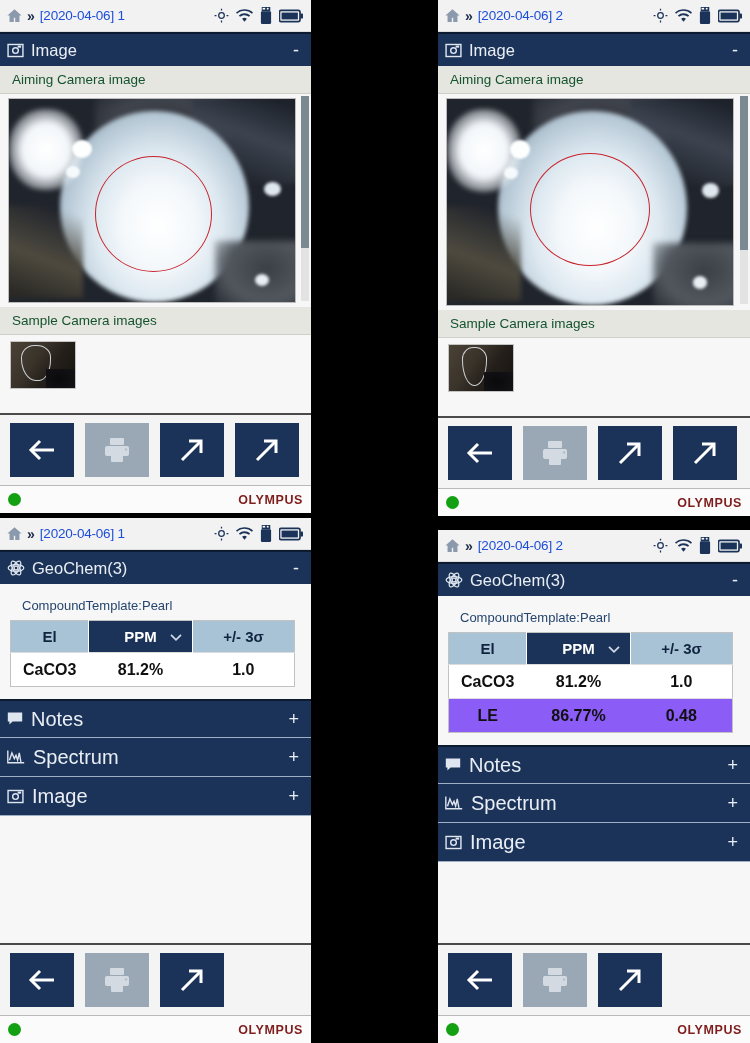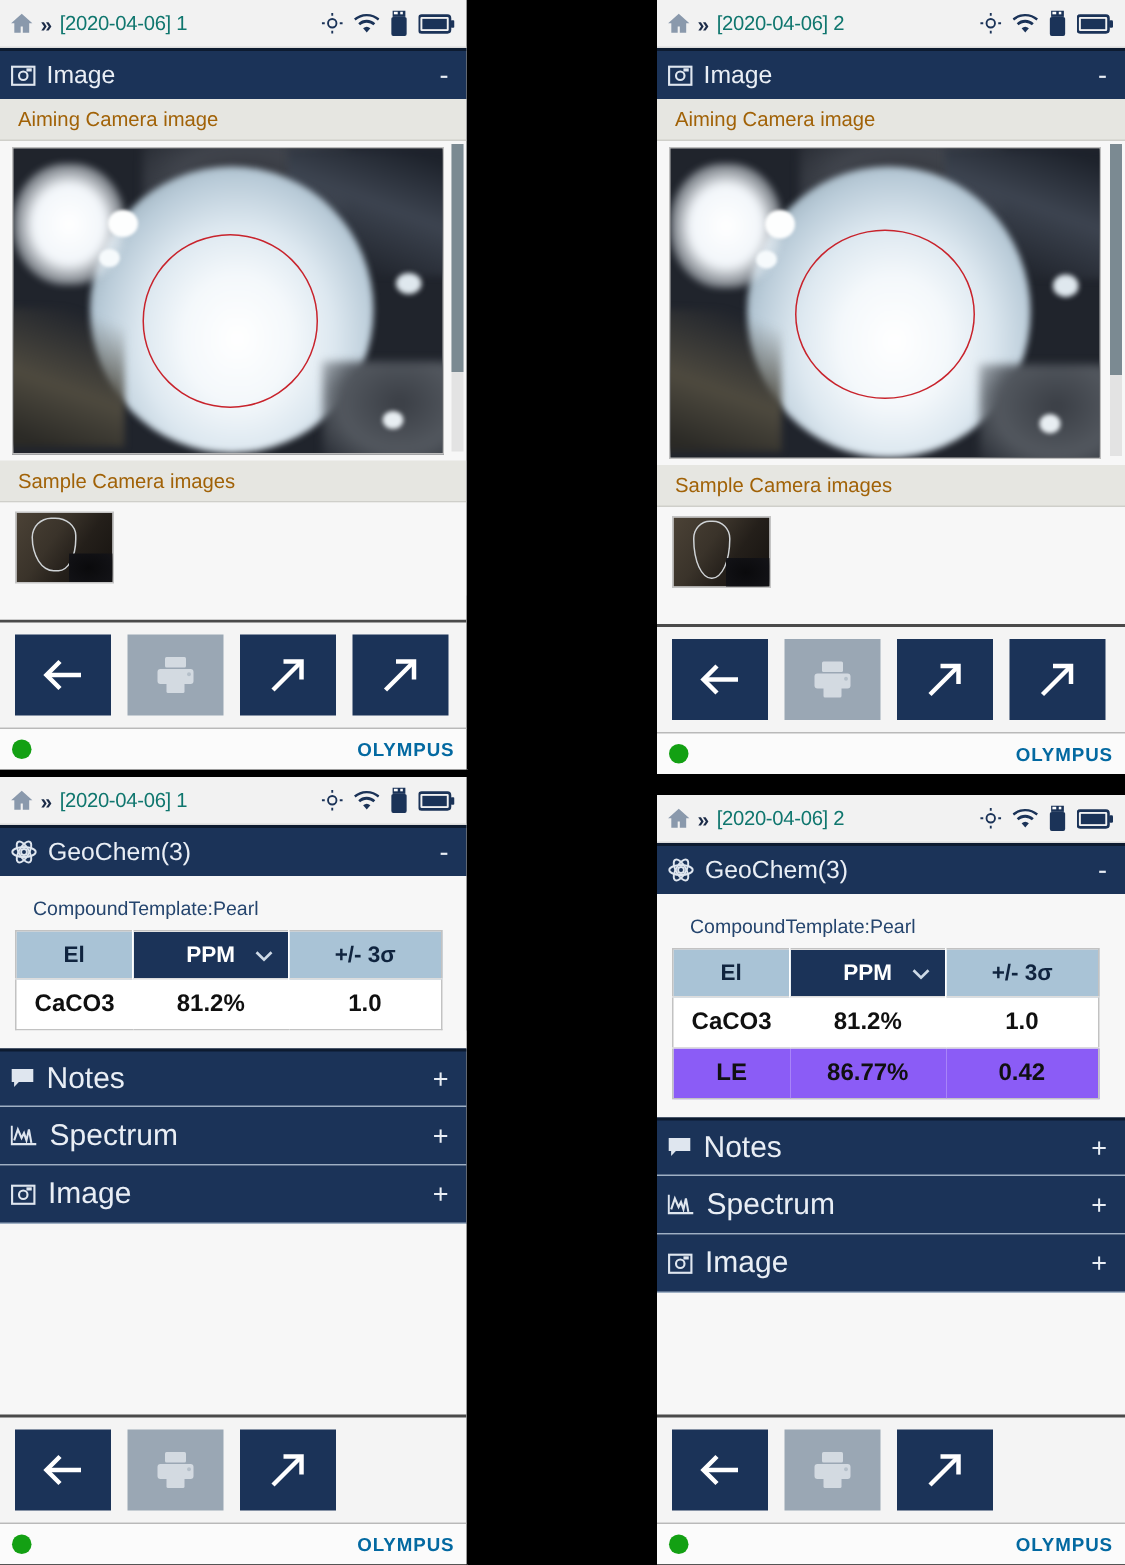--- a/index.html
+++ b/index.html
@@ -26,21 +26,21 @@
     background: #f2f2f2;
     display: flex;
     align-items: center;
     padding: 0 8px 0 6px;
     flex: 0 0 auto;
     border-bottom: 1px solid #dcdcdc;
   }
   .sb-left { display: flex; align-items: center; gap: 4px; flex: 1 1 auto; min-width: 0; }
   .sb-right { display: flex; align-items: center; gap: 7px; }
   .crumb-date {
-    font-size: 13.5px; color: #0f766e; white-space: nowrap; letter-spacing: -0.2px;
+    font-size: 13.5px; color: #1d4ed8; white-space: nowrap; letter-spacing: -0.2px;
   }
   .chev { font-size: 14px; font-weight: bold; color: #1b2b48; letter-spacing:-2px; margin-right:3px;}
   .icn { display: inline-block; line-height: 0; }
 
   
   .panelhdr {
     height: 34px;
     background: #1b3358;
     color: #e9eef5;
     display: flex;
@@ -49,21 +49,21 @@
     flex: 0 0 auto;
     border-top: 2px solid #0d1b30;
   }
   .panelhdr .ph-icon { margin-right: 7px; display:inline-block; line-height:0; }
   .panelhdr .ph-title { font-size: 16.5px; font-weight: 400; flex: 1 1 auto; }
   .panelhdr .ph-toggle { font-size: 18px; font-weight: 500; padding-right: 2px; }
 
   
   .subhdr {
     background: #e6e6e1;
-    color: #a16207;
+    color: #14532d;
     font-size: 13.5px;
     padding: 6px 10px 6px 12px;
     border-bottom: 1px solid #cfcfca;
     flex: 0 0 auto;
   }
 
   .content { position: relative; flex: 1 1 auto; overflow: hidden; background:#f7f7f7; }
 
   
   .camwrap { padding: 4px 4px 0 8px; position: relative; }
@@ -153,21 +153,21 @@
     flex: 0 0 auto;
     height: 28px;
     background: #fbfbfb;
     border-top: 1px solid #b9b9b9;
     display: flex; align-items: center;
     padding: 0 8px 0 8px;
   }
   .led { width: 13px; height: 13px; border-radius: 50%; background: #13a013; }
   .brand {
     margin-left: auto; font-size: 12.5px; font-weight: bold; letter-spacing: 0.6px;
-    color: #0369a1; font-family: "Liberation Sans", sans-serif; text-align: center;
+    color: #7f1d1d; font-family: "Liberation Sans", sans-serif; text-align: center;
   }
 
   
   .gc-body { background: #f7f7f7; padding: 0 0 0 0; flex: 0 0 auto;}
   .gc-tpl { font-size: 13px; color: #25456e; padding: 14px 0 7px 22px; }
   .tbl-wrap { padding: 0 8px 0 10px; }
   table.gctbl { border-collapse: collapse; width: 285px; background: #fff;
      border: 1px solid #c2c2c2; }
   table.gctbl th {
     background: #a9c3d6; color: #10243f;
@@ -717,21 +717,21 @@
           </thead>
           <tbody>
             <tr>
               <td class="el">CaCO3</td>
               <td>81.2%</td>
               <td>1.0</td>
             </tr>
             <tr class="alt">
               <td class="el">LE</td>
               <td>86.77%</td>
-              <td>0.42</td>
+              <td>0.48</td>
             </tr>
           </tbody>
         </table>
       </div>
       <div class="gc-spacer"></div>
     </div>
 
     <div class="collrow">
       <span class="cr-icon">
         <svg width="16" height="16" viewBox="0 0 20 20">

